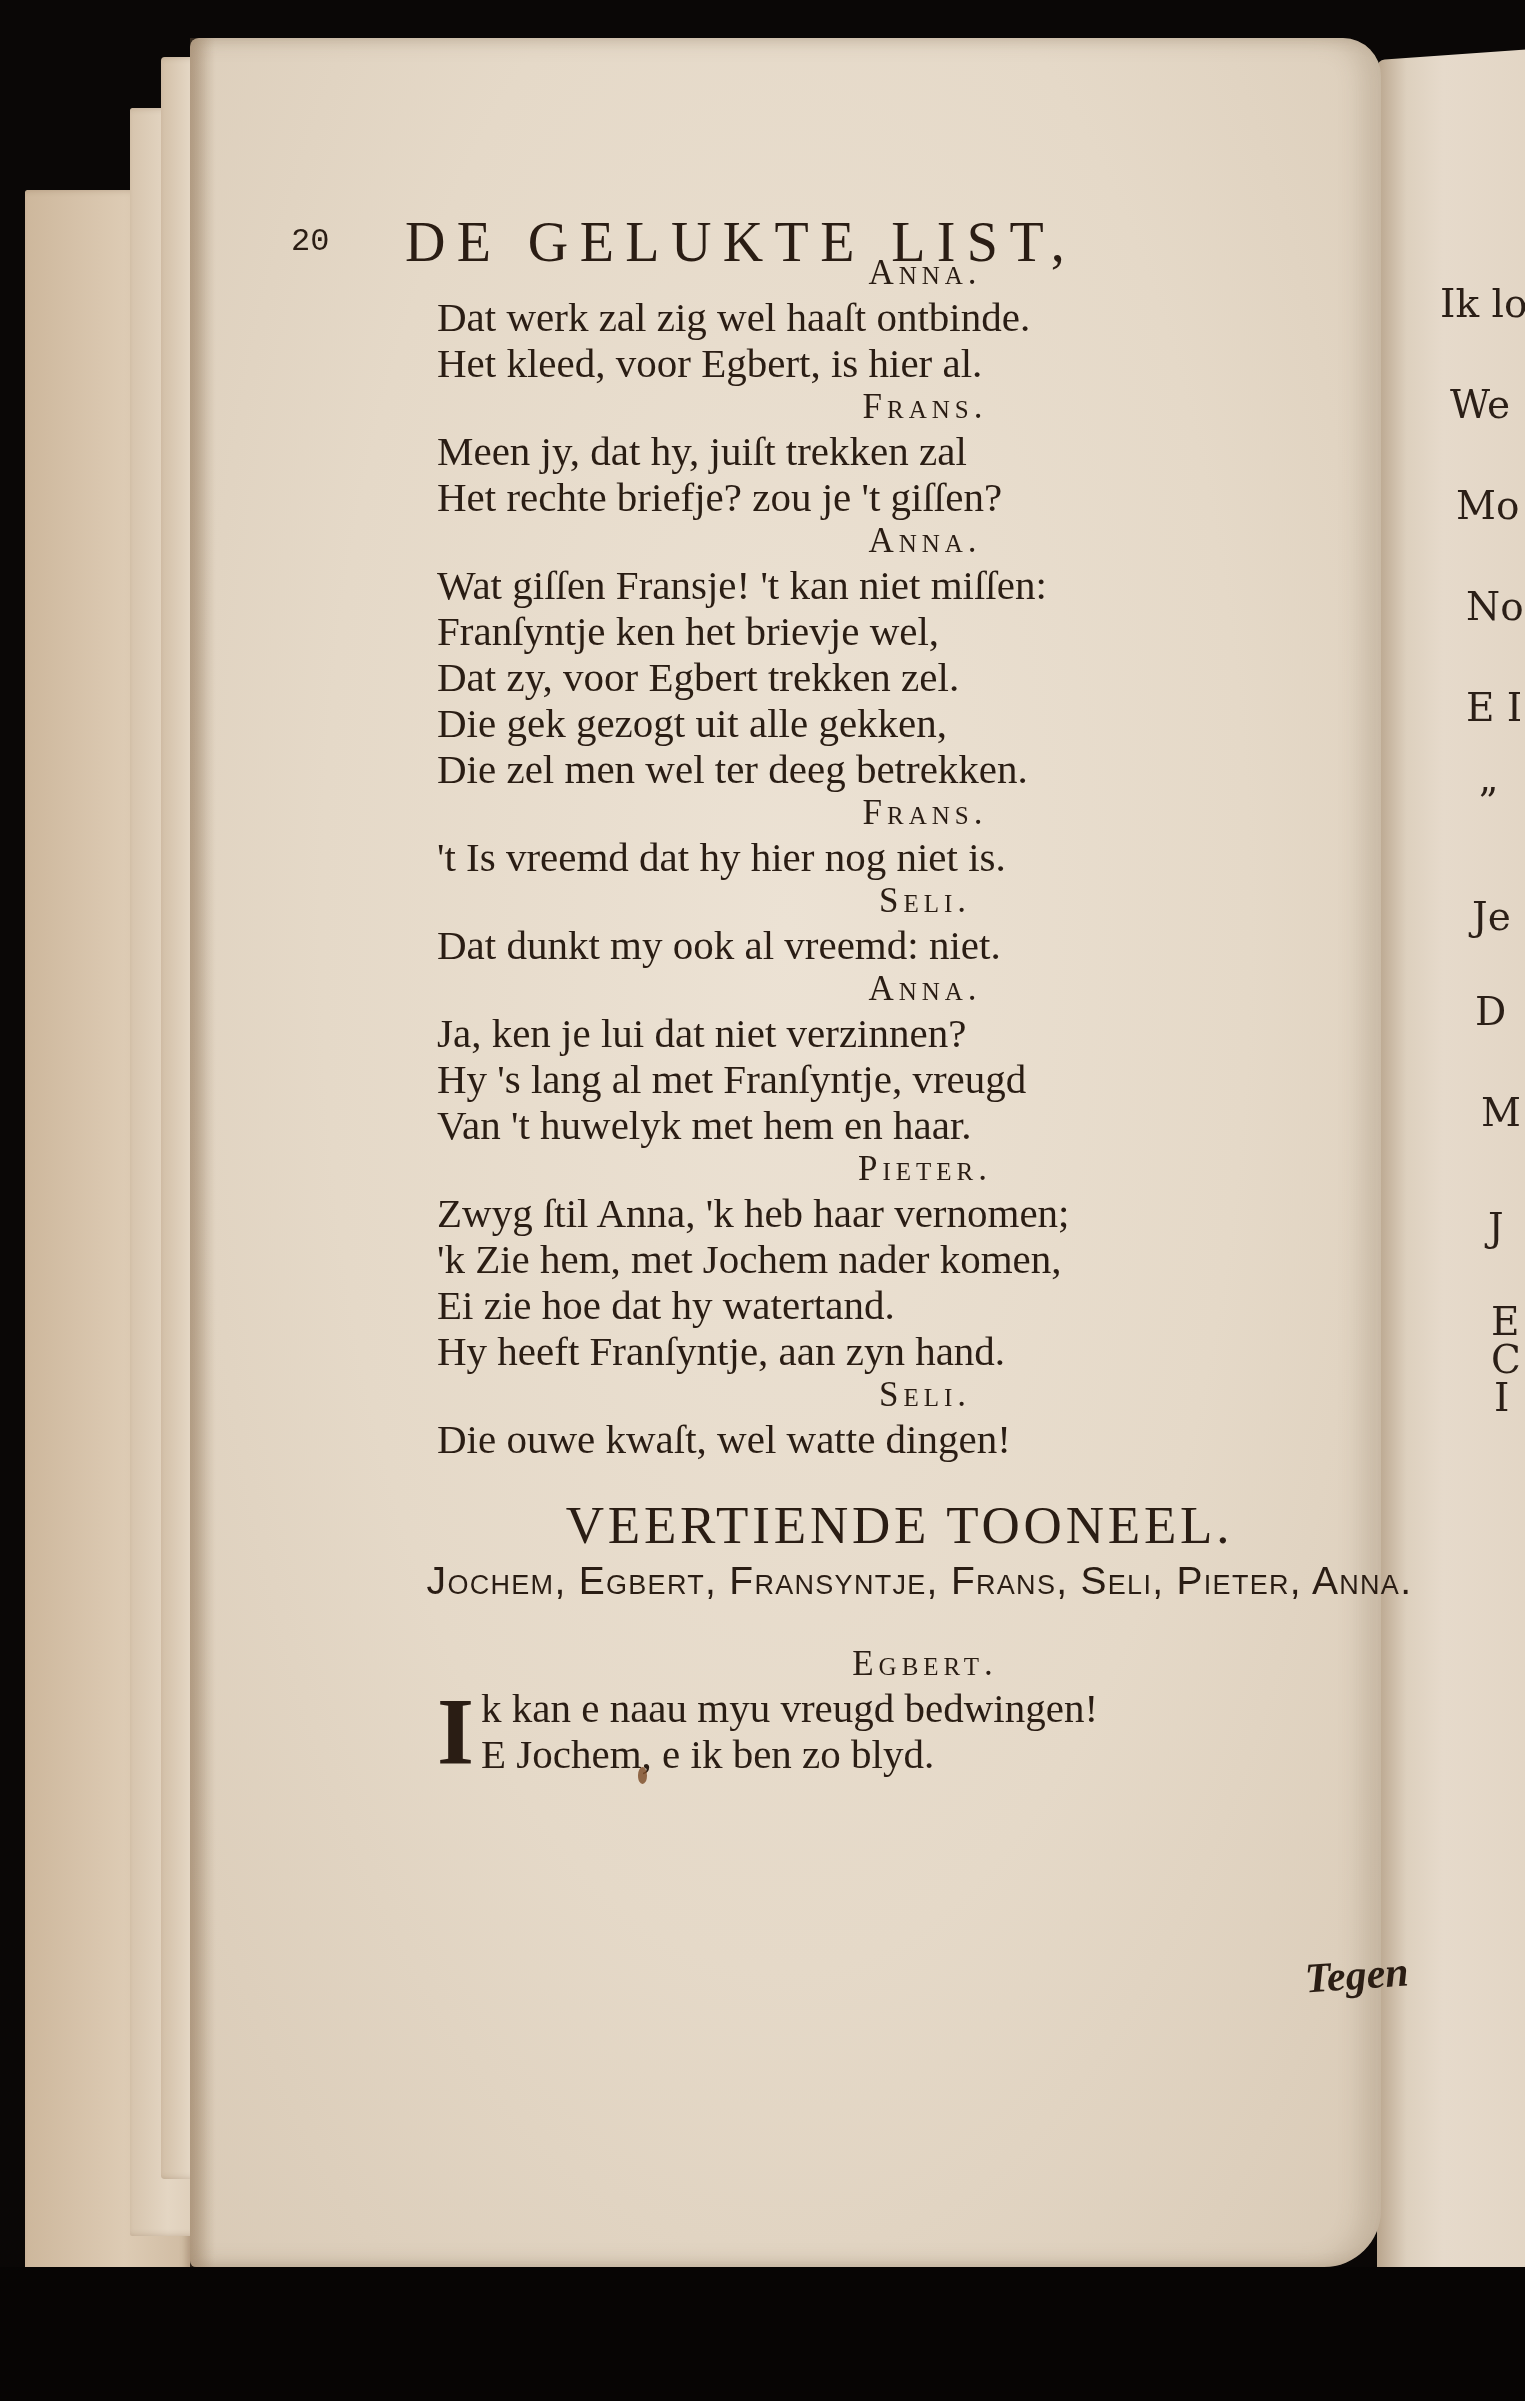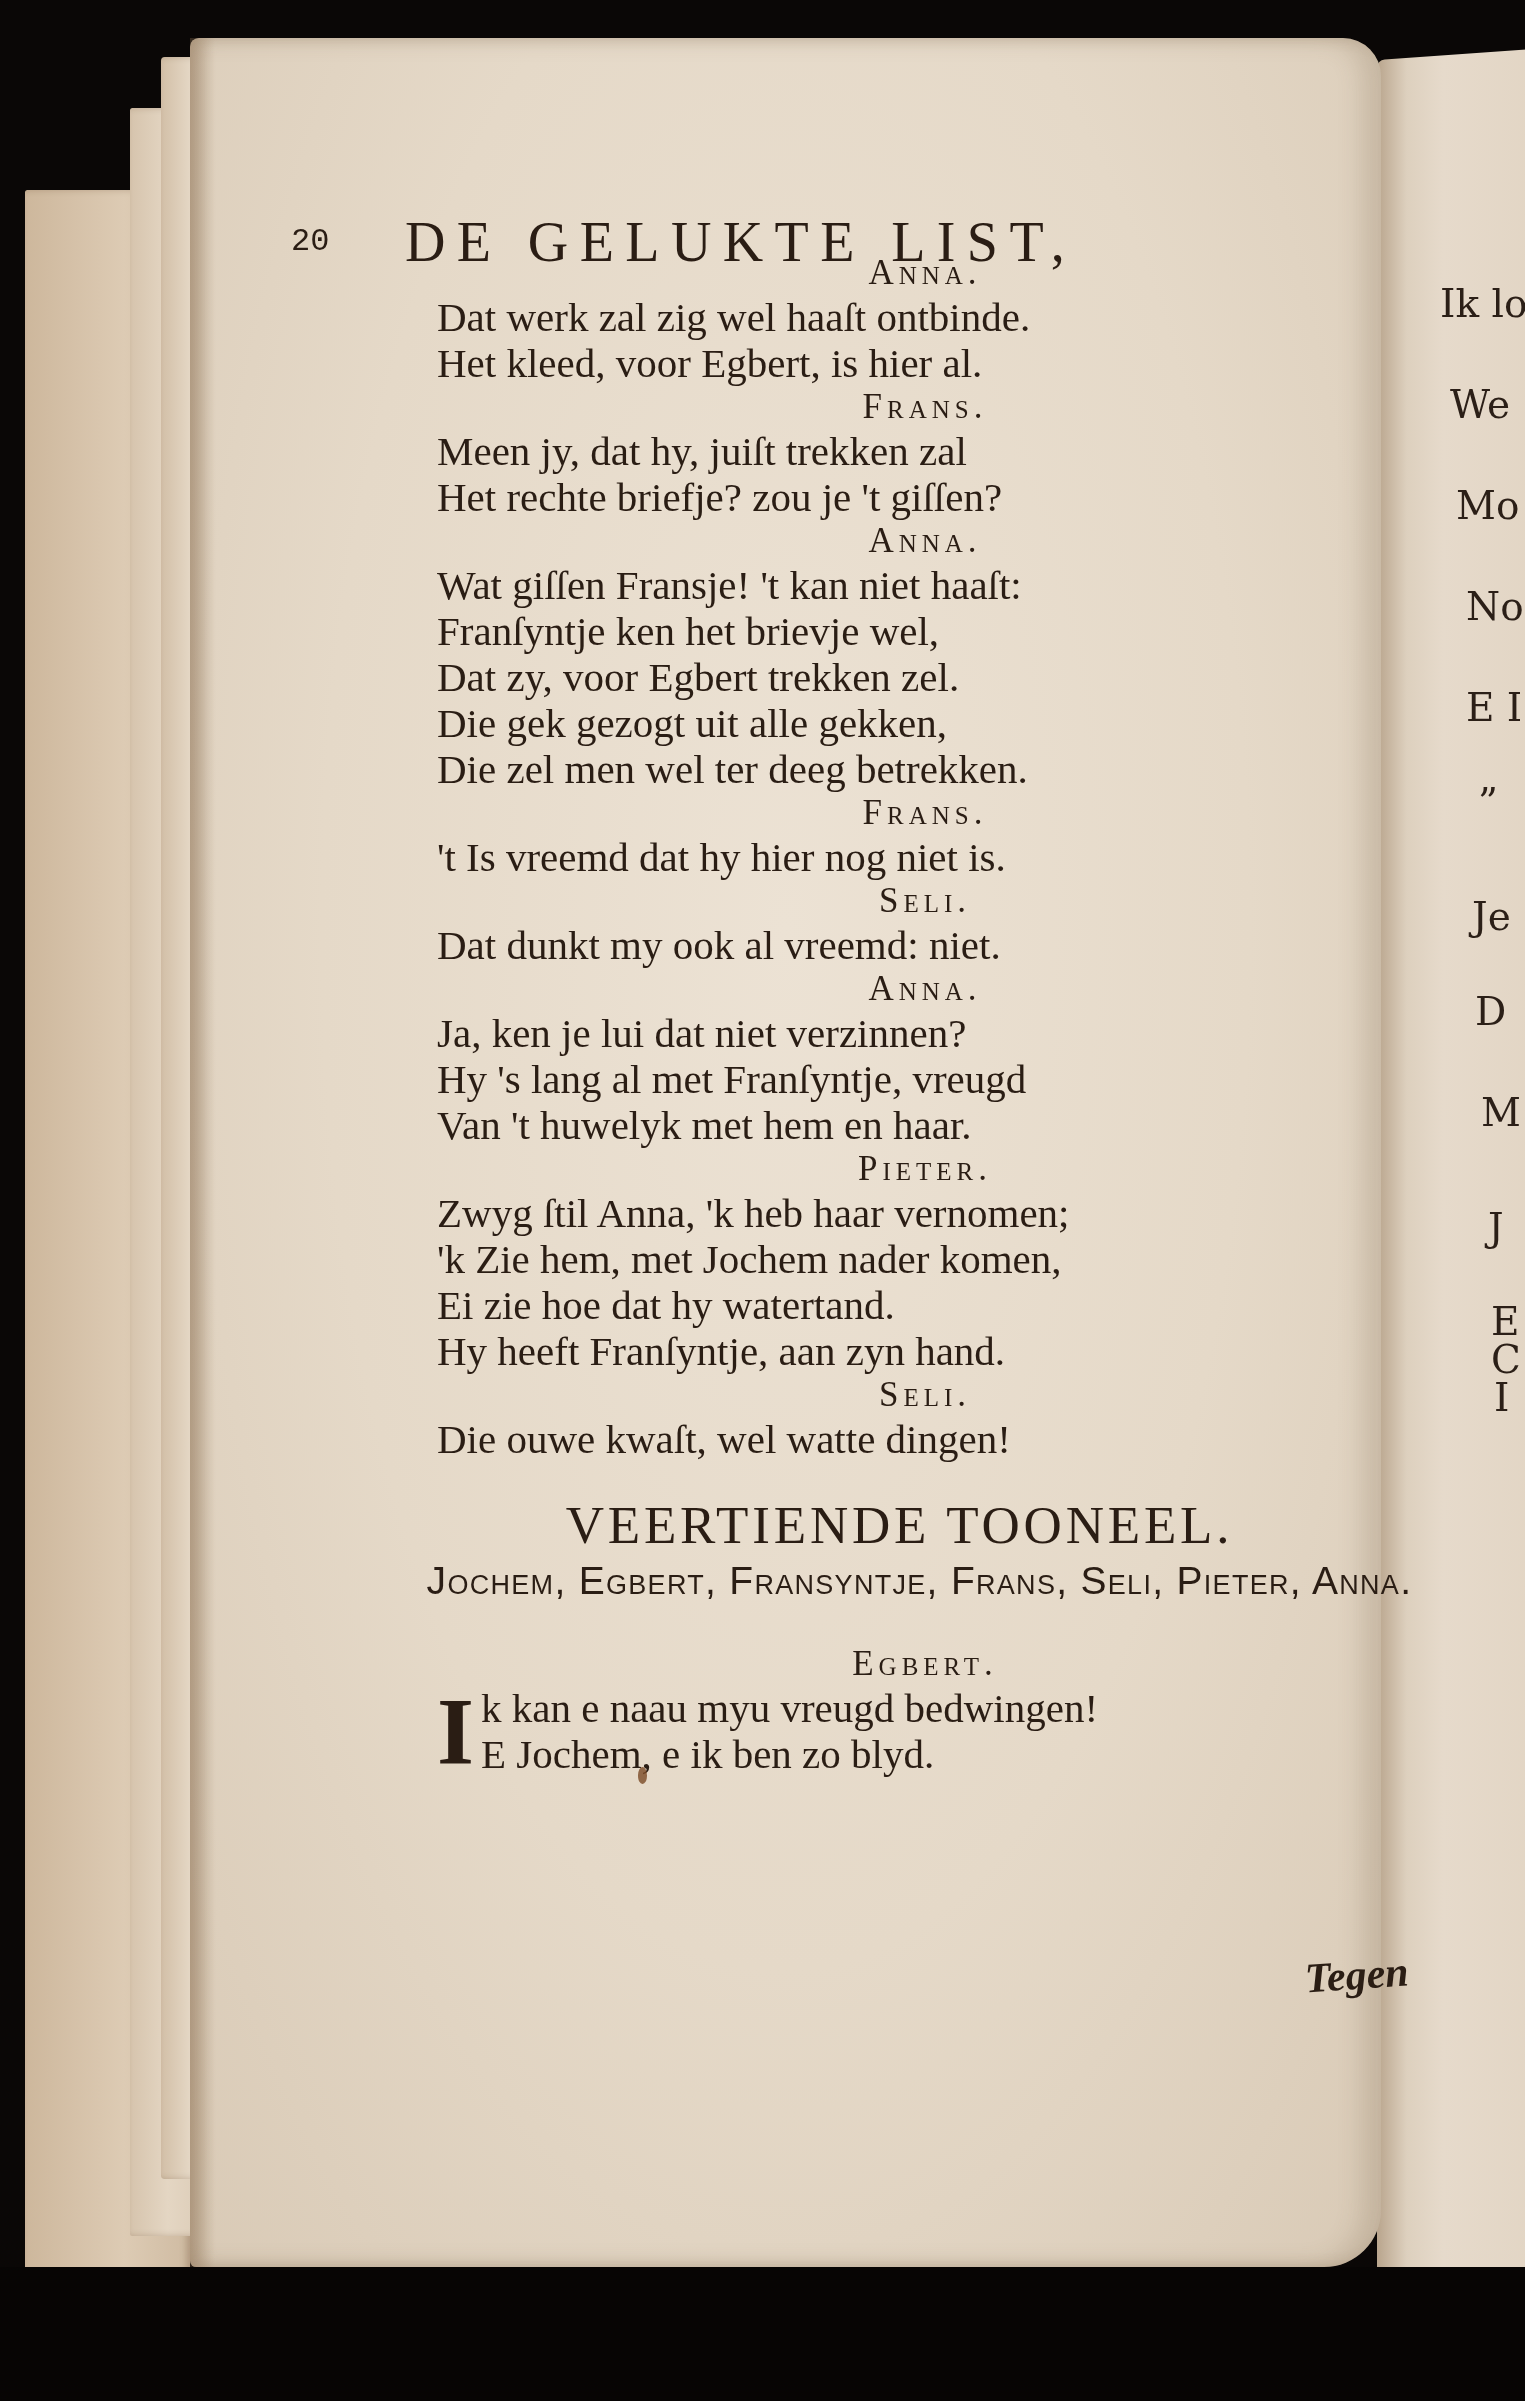--- a/index.html
+++ b/index.html
@@ -205,21 +205,21 @@
 <div class="text-block">
   <div class="speaker">Anna.</div>
   <div class="line">Dat werk zal zig wel haaſt ontbinde.</div>
   <div class="line">Het kleed, voor Egbert, is hier al.</div>
 
   <div class="speaker">Frans.</div>
   <div class="line">Meen jy, dat hy, juiſt trekken zal</div>
   <div class="line">Het rechte briefje? zou je 't giſſen?</div>
 
   <div class="speaker">Anna.</div>
-  <div class="line">Wat giſſen Fransje! 't kan niet haaſt:</div>
+  <div class="line">Wat giſſen Fransje! 't kan niet miſſen:</div>
   <div class="line">Franſyntje ken het brievje wel,</div>
   <div class="line">Dat zy, voor Egbert trekken zel.</div>
   <div class="line">Die gek gezogt uit alle gekken,</div>
   <div class="line">Die zel men wel ter deeg betrekken.</div>
 
   <div class="speaker">Frans.</div>
   <div class="line">'t Is vreemd dat hy hier nog niet is.</div>
 
   <div class="speaker">Seli.</div>
   <div class="line">Dat dunkt my ook al vreemd: niet.</div>

